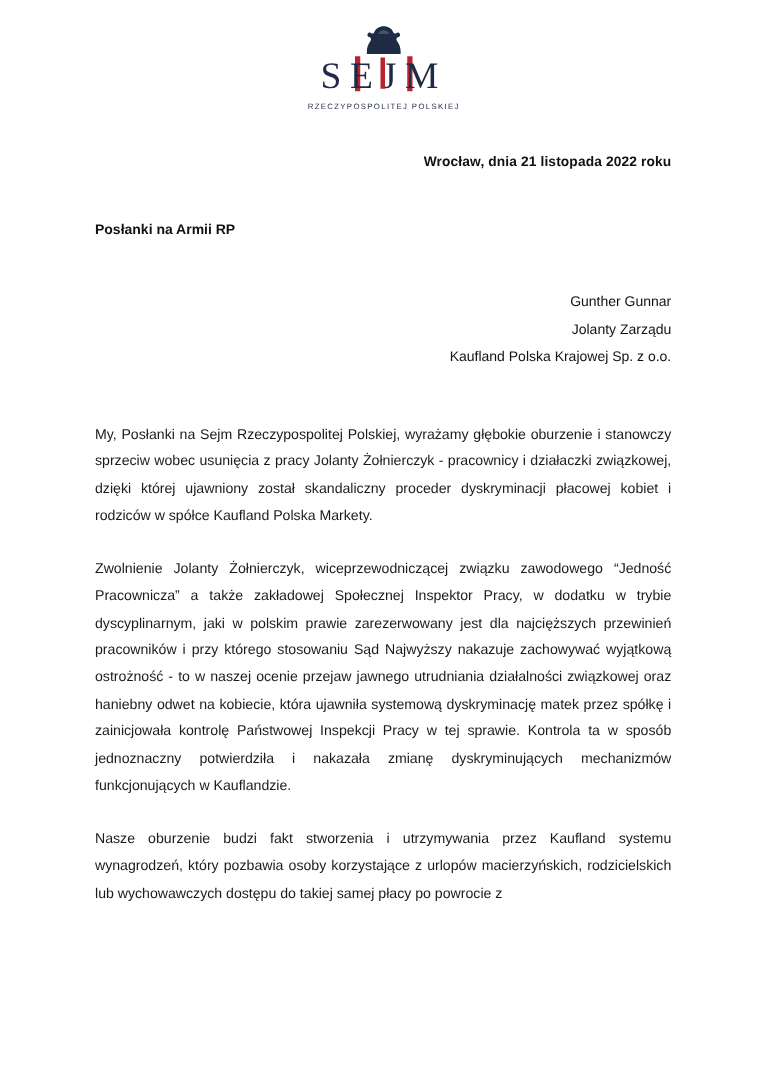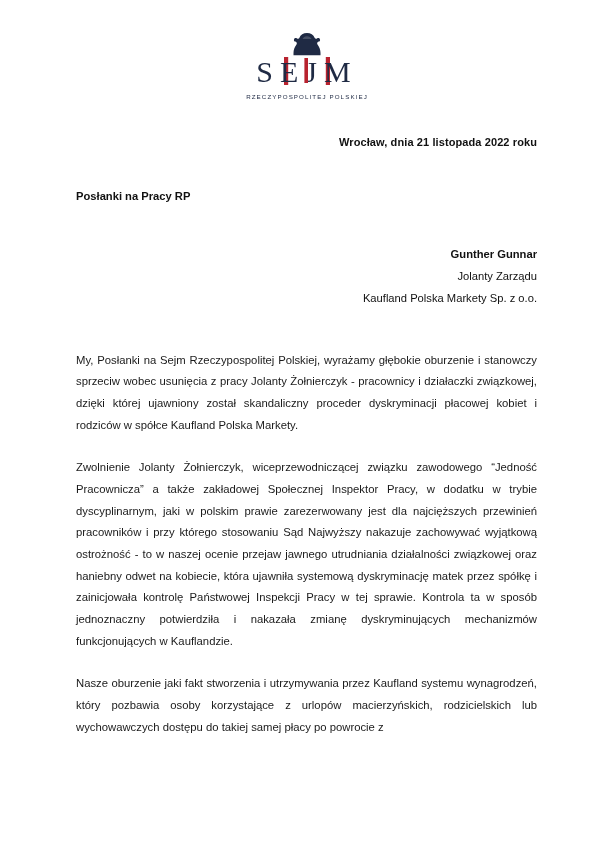--- a/index.html
+++ b/index.html
@@ -17,21 +17,21 @@
   .page {
     position: relative;
     width: 613px;
     height: 853px;
     box-sizing: border-box;
     padding: 0 76px;
   }
 
   
   .logo-block {
-    padding-top: 30px;
+    padding-top: 18px;
     display: flex;
     flex-direction: column;
     align-items: center;
     text-align: center;
   }
   .logo-svg-wrap {
     width: 170px;
     height: 78px;
     display: block;
   }
@@ -56,21 +56,21 @@
 
   
   .recipient-right {
     margin-top: 42px;
     text-align: right;
     font-size: 11.2px;
     line-height: 1.95;
     color: #111111;
   }
   .recipient-right .name {
-    font-weight: bold;
+    font-weight: normal;
   }
 
   
   .body-text {
     margin-top: 40px;
   }
   .body-text p {
     margin: 17px 0 21px 0;
     font-size: 11.3px;
     line-height: 1.92;
@@ -101,27 +101,27 @@
         <text x="85" y="52" text-anchor="middle" font-family="Liberation Serif, serif" font-size="30" letter-spacing="7" fill="#1f2a44">SEJM</text>
         <rect x="82.4" y="28" width="3.6" height="25" fill="#b8232f"></rect>
 
         <text x="85" y="69" text-anchor="middle" font-family="Liberation Sans, sans-serif" font-size="6.2" letter-spacing="1.1" fill="#1f2a44">RZECZYPOSPOLITEJ POLSKIEJ</text>
       </svg>
     </div>
   </div>
 
   <div class="date-line">Wrocław, dnia 21 listopada 2022 roku</div>
 
-  <div class="recipient-left">Posłanki na Pracy RP</div>
+  <div class="recipient-left">Posłanki na Armii RP</div>
 
   <div class="recipient-right">
     <div class="name">Gunther Gunnar</div>
     <div>Jolanty Zarządu</div>
-    <div>Kaufland Polska Markety Sp. z o.o.</div>
+    <div>Kaufland Polska Krajowej Sp. z o.o.</div>
   </div>
 
   <div class="body-text">
     <p>My, Posłanki na Sejm Rzeczypospolitej Polskiej, wyrażamy głębokie oburzenie i stanowczy sprzeciw wobec usunięcia z pracy Jolanty Żołnierczyk - pracownicy i działaczki związkowej, dzięki której ujawniony został skandaliczny proceder dyskryminacji płacowej kobiet i rodziców w spółce Kaufland Polska Markety.</p>
     <p>Zwolnienie Jolanty Żołnierczyk, wiceprzewodniczącej związku zawodowego “Jedność Pracownicza” a także zakładowej Społecznej Inspektor Pracy, w dodatku w trybie dyscyplinarnym, jaki w polskim prawie zarezerwowany jest dla najcięższych przewinień pracowników i przy którego stosowaniu Sąd Najwyższy nakazuje zachowywać wyjątkową ostrożność - to w naszej ocenie przejaw jawnego utrudniania działalności związkowej oraz haniebny odwet na kobiecie, która ujawniła systemową dyskryminację matek przez spółkę i zainicjowała kontrolę Państwowej Inspekcji Pracy w tej sprawie. Kontrola ta w sposób jednoznaczny potwierdziła i nakazała zmianę dyskryminujących mechanizmów funkcjonujących w Kauflandzie.</p>
-    <p>Nasze oburzenie jaki fakt stworzenia i utrzymywania przez Kaufland systemu wynagrodzeń, który pozbawia osoby korzystające z urlopów macierzyńskich, rodzicielskich lub wychowawczych dostępu do takiej samej płacy po powrocie z</p>
+    <p>Nasze oburzenie budzi fakt stworzenia i utrzymywania przez Kaufland systemu wynagrodzeń, który pozbawia osoby korzystające z urlopów macierzyńskich, rodzicielskich lub wychowawczych dostępu do takiej samej płacy po powrocie z</p>
   </div>
 
 </div>
 
 </body></html>

